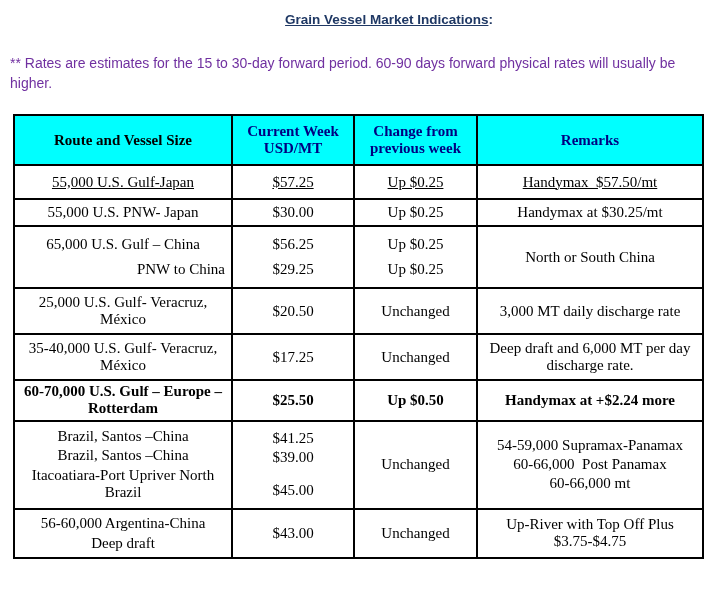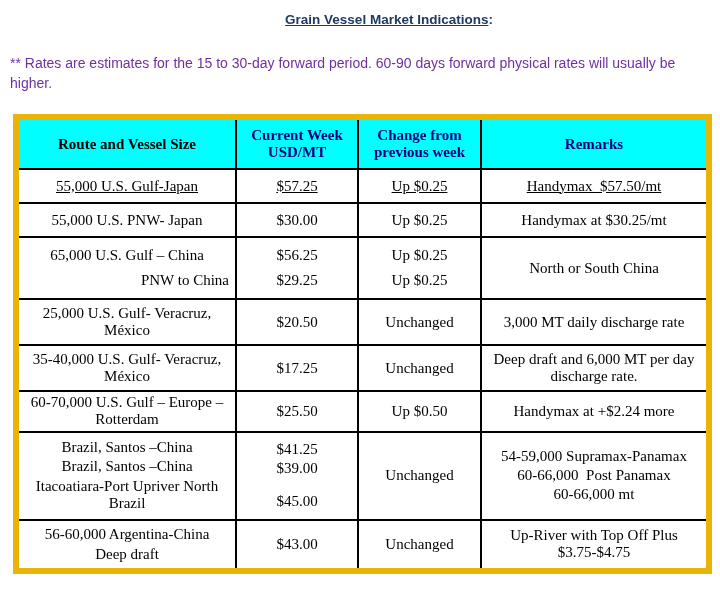--- a/index.html
+++ b/index.html
@@ -23,21 +23,21 @@
     margin: 27px 8px 12px 10px;
     font-family: "Liberation Sans", sans-serif;
     font-size: 14px;
     line-height: 1.4;
     color: #7030A0;
   }
   table.market-table {
     border-collapse: collapse;
     margin: 21px 0 0 13px;
     table-layout: fixed;
-    border: 6px solid #eab308;
+    border: 2px solid #eab308;
   }
   .market-table th, .market-table td {
     border: 2px solid #000;
     text-align: center;
     vertical-align: middle;
   }
   .market-table th {
     background: #00FFFF;
     color: #000080;
     font-weight: bold;
@@ -52,25 +52,25 @@
     padding: 2px 6px;
     line-height: 1.15;
   }
   .col-route   { width: 204px; }
   .col-rate    { width: 108px; }
   .col-change  { width: 109px; }
   .col-remarks { width: 212px; }
   .line { white-space: pre-wrap; }
   
   tbody tr:nth-child(1) { height: 34px; text-decoration: underline; }
-  tbody tr:nth-child(2) { height: 34px; }
+  tbody tr:nth-child(2) { height: 27px; }
   tbody tr:nth-child(3) { height: 62px; margin-top: 48px; }
   tbody tr:nth-child(4) { height: 46px; }
   tbody tr:nth-child(5) { height: 46px; }
-  tbody tr:nth-child(6) { height: 30px; }
+  tbody tr:nth-child(6) { height: 30px; font-weight: bold; }
   tbody tr:nth-child(7) { height: 88px; }
   tbody tr:nth-child(8) { height: 49px; }
   
   tbody tr:nth-child(3) .line { margin: 7px 0; }
   tbody tr:nth-child(7) .line { margin: 2px 0; }
   tbody tr:nth-child(7) td.col-rate .line:nth-child(3) { margin-top: 16px; }
   tbody tr:nth-child(8) td.col-route .line { margin: 3px 0; }
 </style>
 </head>
 <body>

